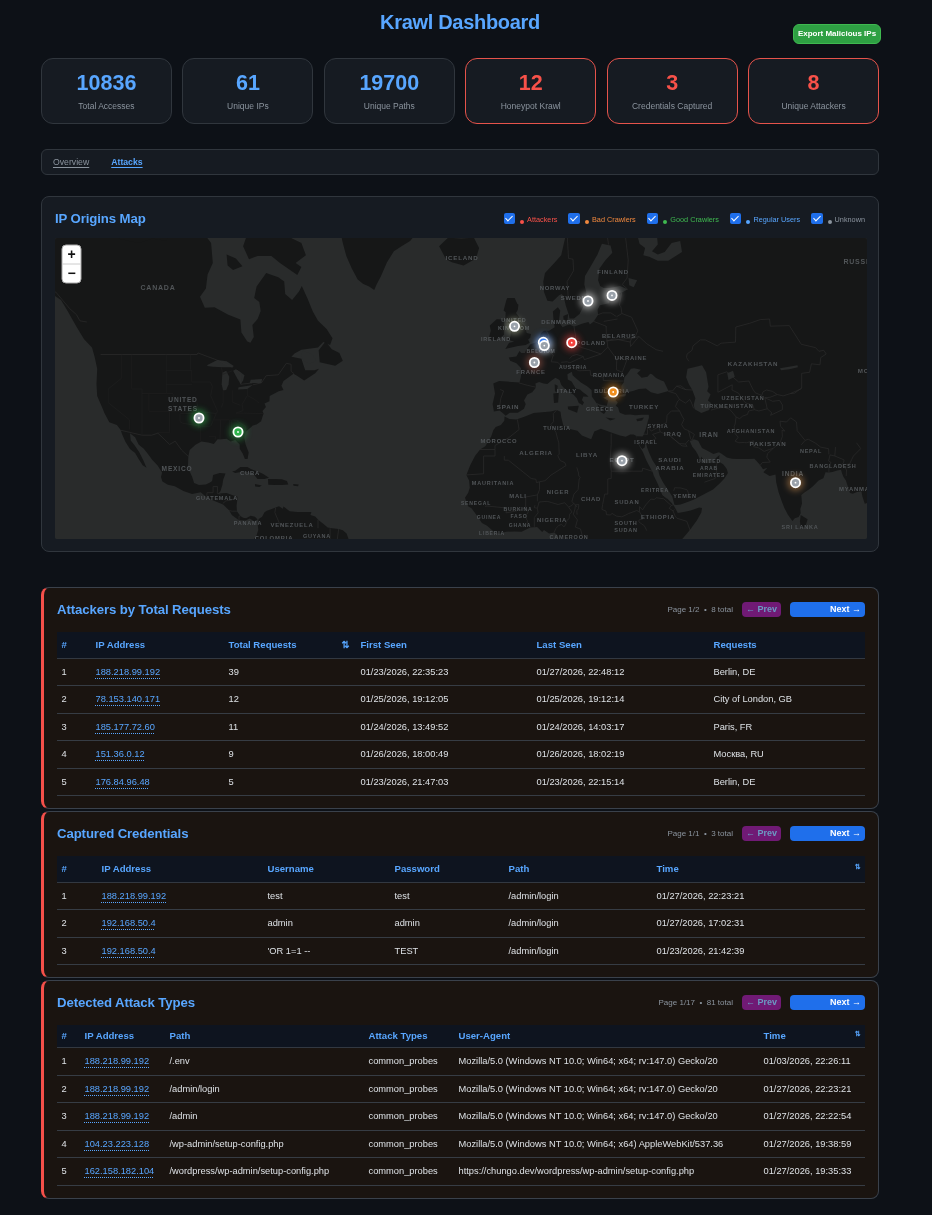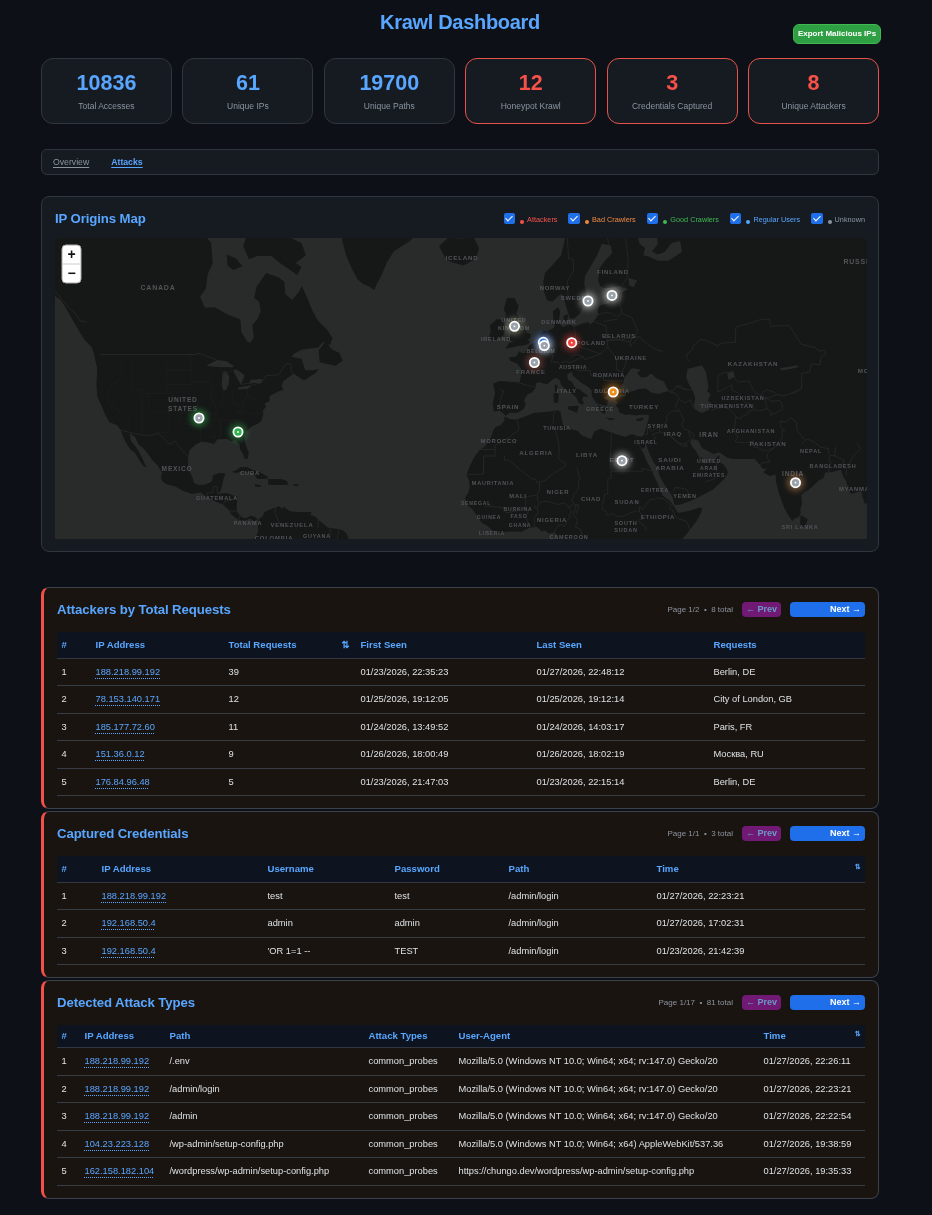--- a/index.html
+++ b/index.html
@@ -583,21 +583,21 @@
             <th>Time <span class="sort" style="float:right">⇅</span></th>
           </tr>
         </thead>
       <tbody>
         <tr>
             <td>1</td>
             <td><a class="ip">188.218.99.192</a></td>
             <td>/.env</td>
             <td>common_probes</td>
             <td>Mozilla/5.0 (Windows NT 10.0; Win64; x64; rv:147.0) Gecko/20</td>
-            <td>01/27/2026, 22:26:11</td>
+            <td>01/03/2026, 22:26:11</td>
           </tr>
         <tr>
             <td>2</td>
             <td><a class="ip">188.218.99.192</a></td>
             <td>/admin/login</td>
             <td>common_probes</td>
             <td>Mozilla/5.0 (Windows NT 10.0; Win64; x64; rv:147.0) Gecko/20</td>
             <td>01/27/2026, 22:23:21</td>
           </tr>
         <tr>

